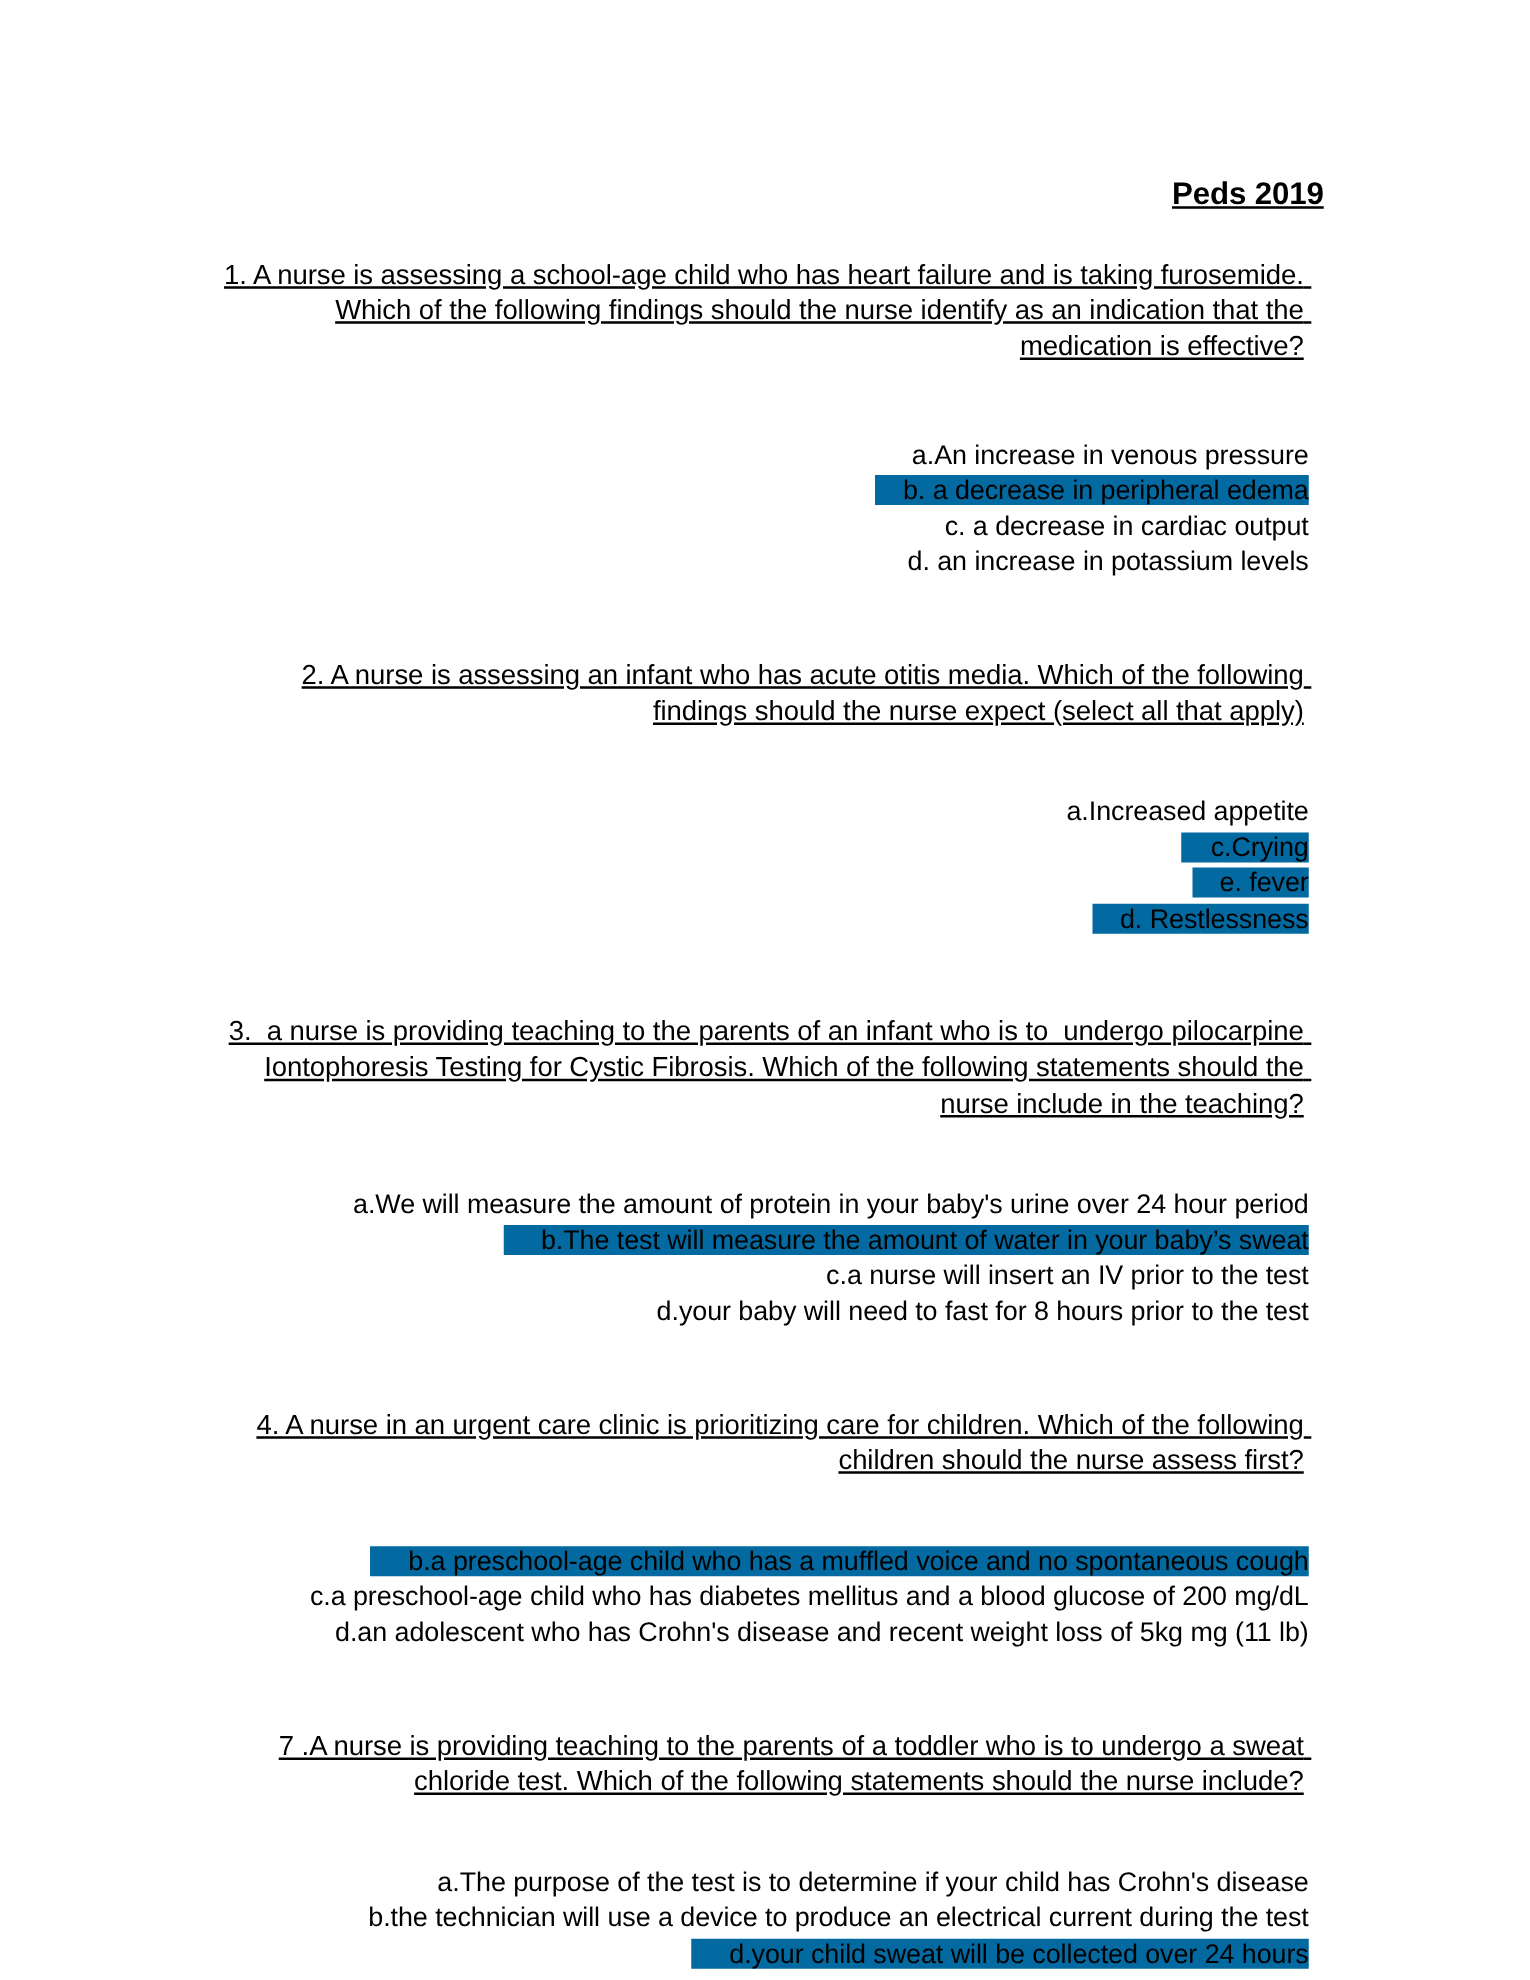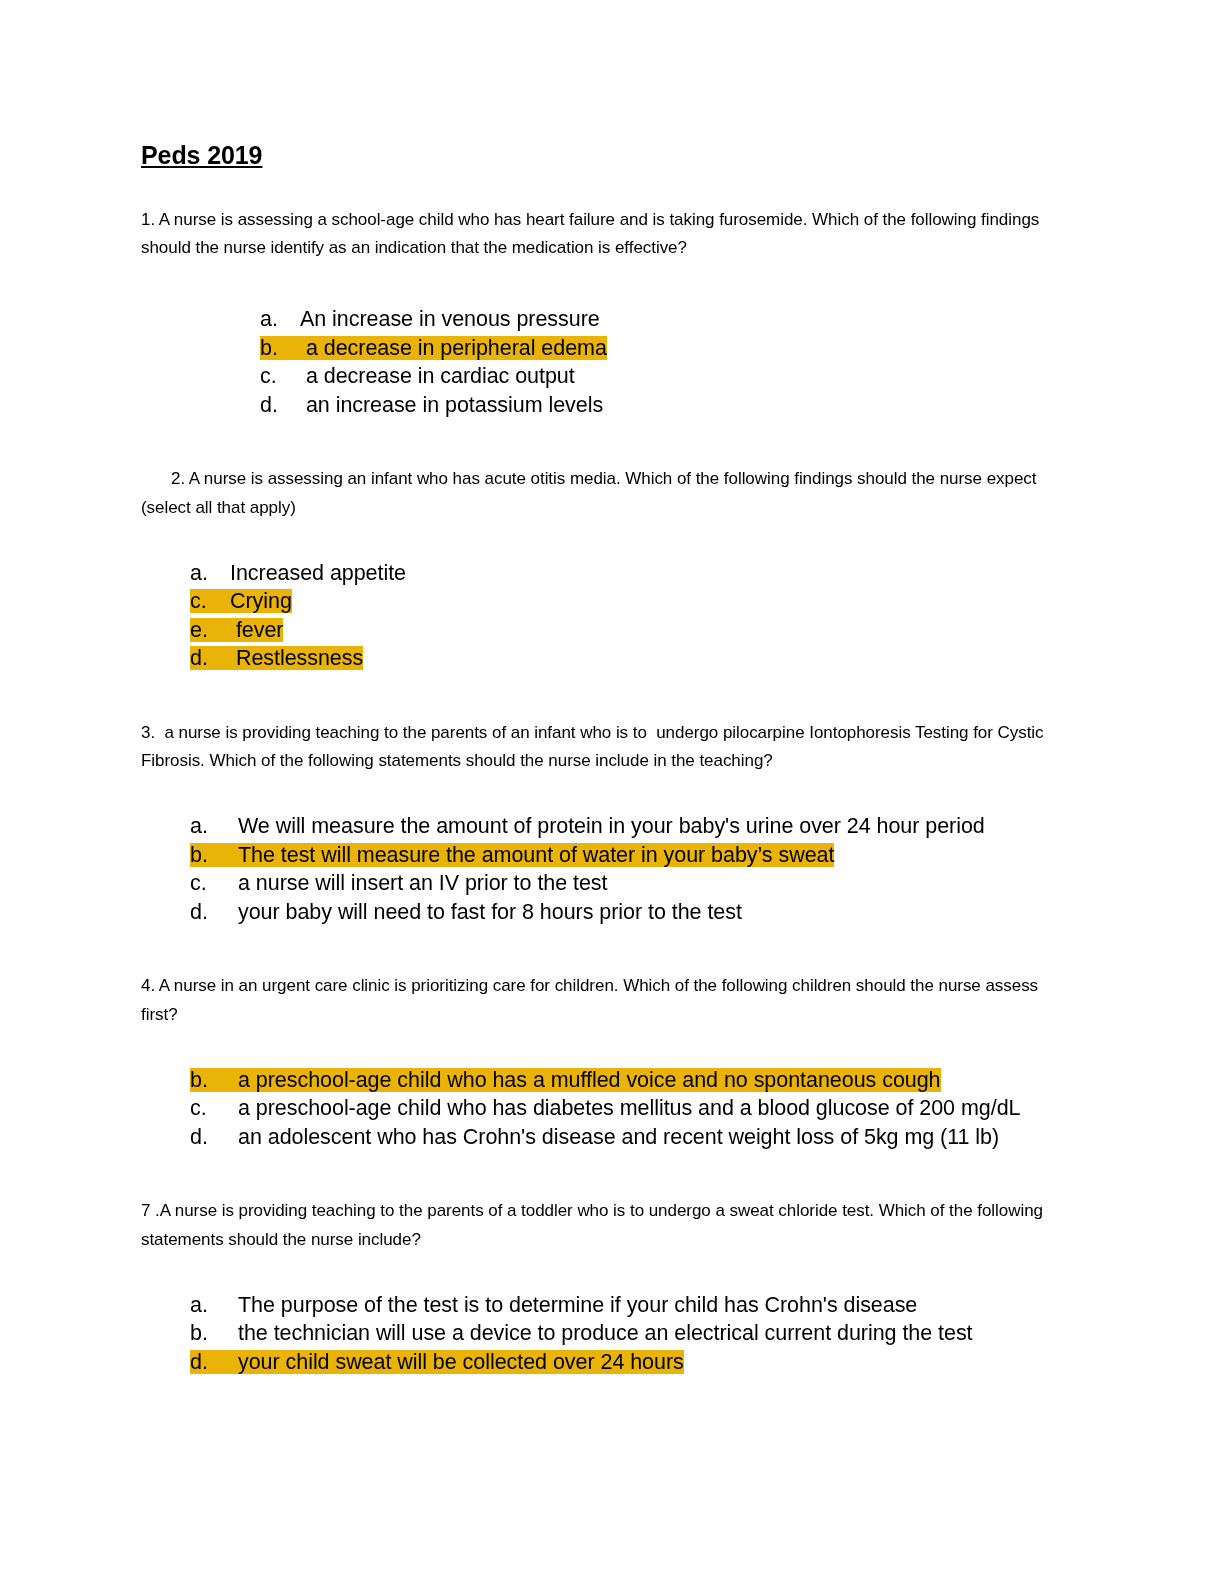--- a/index.html
+++ b/index.html
@@ -12,35 +12,37 @@
     color: #000000;
   }
   .page {
     width: 1224px;
     height: 1584px;
     background: #ffffff;
     position: relative;
     box-sizing: border-box;
     padding: 141px 165px 0 141px;
     overflow: hidden;
+    text-align: right;
   }
   .doc-title {
     font-size: 25px;
     font-weight: bold;
     text-decoration: underline;
     line-height: 1.15;
     margin: 0 0 36px 0;
     letter-spacing: -0.1px;
   }
   .question {
-    font-size: 17px;
+    font-size: 22px;
     line-height: 28.6px;
-    margin: 0;
+    margin: 16px;
     letter-spacing: -0.05px;
     white-space: pre-wrap;
+    text-decoration: underline;
   }
   .q-indent-first {
     text-indent: 30px;
   }
   .opts {
     list-style: none;
     margin: 12px;
     padding: 0;
     font-size: 21.5px;
     line-height: 28.6px;
@@ -54,21 +56,21 @@
     display: inline-block;
     width: 40px;
   }
   
   .opts-deep { padding-left: 107px; }
   
   .opts-shallow { padding-left: 37px; }
   .opts-shallow-wide .marker { width: 48px; }
 
   .hl {
-    background-color: #eab308;
+    background-color: #0369a1;
   }
   .gap-md { height: 24px; }
   .gap-lg { height: 30px; }
   .gap-xl { height: 34px; }
 </style>
 </head>
 <body>
 
 <div class="page">
 

